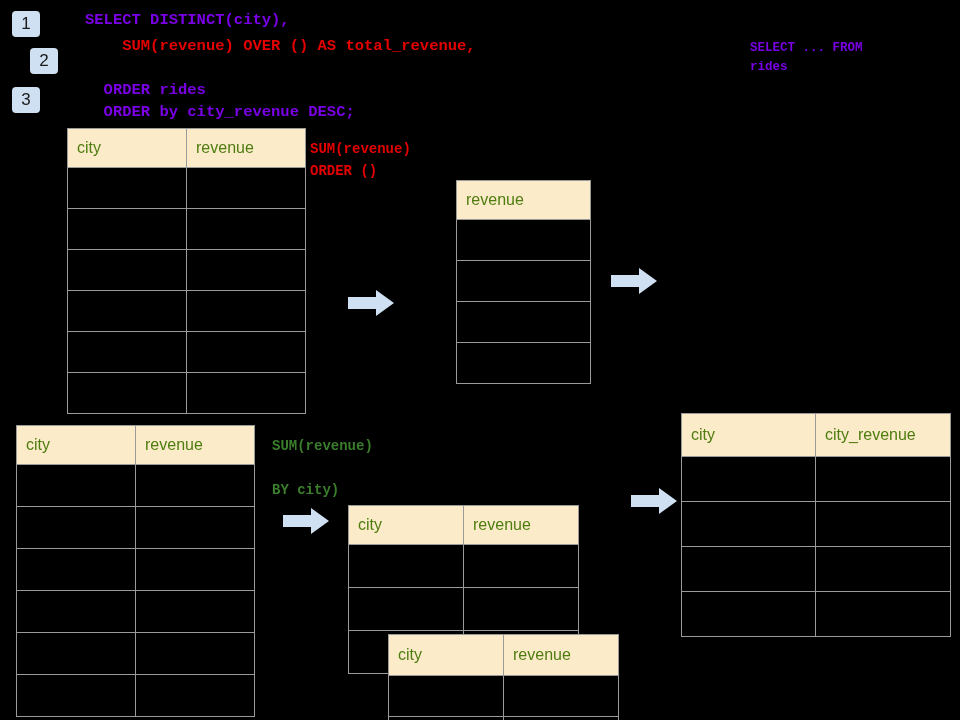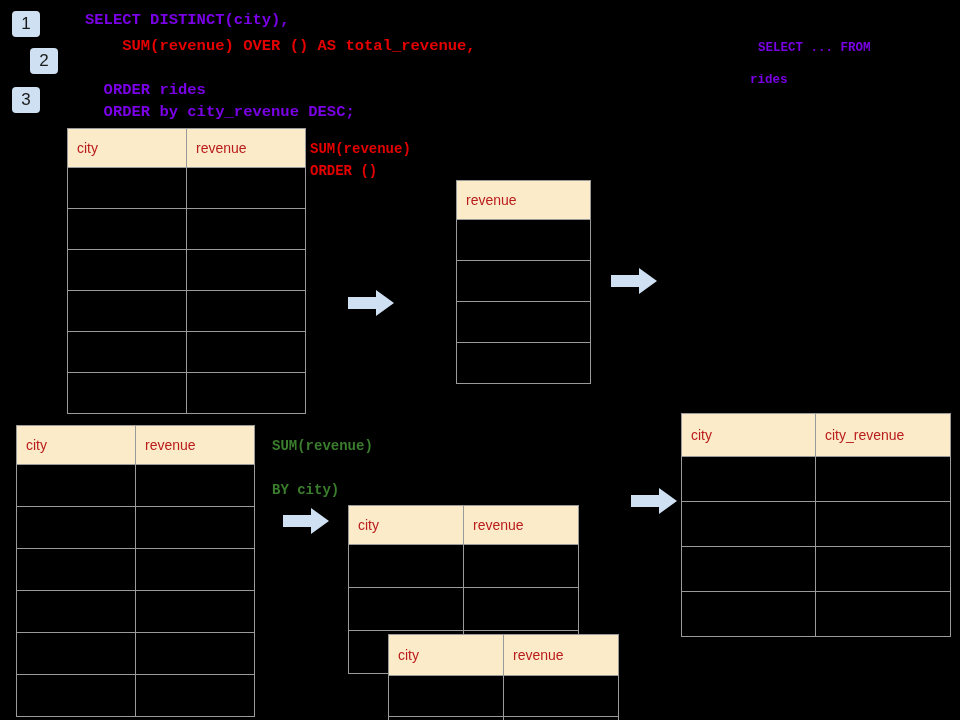--- a/index.html
+++ b/index.html
@@ -78,22 +78,22 @@
     padding: 0 0 0 9px;
     background: #000000;
     color: #efefef;
     font-family: "Liberation Sans", sans-serif;
     font-size: 17px;
     vertical-align: middle;
     overflow: hidden;
   }
   .tbl td.hdr {
     background: #fcebc8;
-    color: #b91c1c;
-    font-size: 14px;
+    color: #4d7c0f;
+    font-size: 16px;
   }
 
   
   .arrow {
     position: absolute;
   }
   .arrow svg { display: block; }
 </style>
 </head>
 <body>
@@ -102,22 +102,22 @@
 
   <div class="badge" style="left:12px; top:11px;">1</div>
   <div class="badge" style="left:30px; top:48px;">2</div>
   <div class="badge" style="left:12px; top:87px;">3</div>
 
   <div class="sql sql-red" style="left:85px; top:36px;">    SUM(revenue) OVER () AS total_revenue,</div>
   <div class="sql sql-purple" style="left:85px; top:10px;">SELECT DISTINCT(city),</div>
   <div class="sql sql-purple" style="left:85px; top:80px;">  ORDER rides</div>
   <div class="sql sql-purple" style="left:85px; top:102px;">  ORDER by city_revenue DESC;</div>
 
-  <div class="sideNote" style="left:750px; top:39px;margin-left:8px;">SELECT ... FROM</div>
-  <div class="sideNote" style="left:750px; top:71px;">rides</div>
+  <div class="sideNote" style="left:750px; top:39px;">SELECT ... FROM</div>
+  <div class="sideNote" style="left:750px; top:58px;">rides</div>
 
   <div class="annot annot-red" style="left:310px; top:138px;">SUM(revenue)</div>
   <div class="annot annot-red" style="left:310px; top:160px;">ORDER ()</div>
 
   <div class="annot annot-green" style="left:272px; top:435px;">SUM(revenue)</div>
   <div class="annot annot-green" style="left:272px; top:479px;">BY city)</div>
 
   <table class="tbl" style="left:67px; top:128px; width:238px;">
     <colgroup>
         <col style="width:119px">

